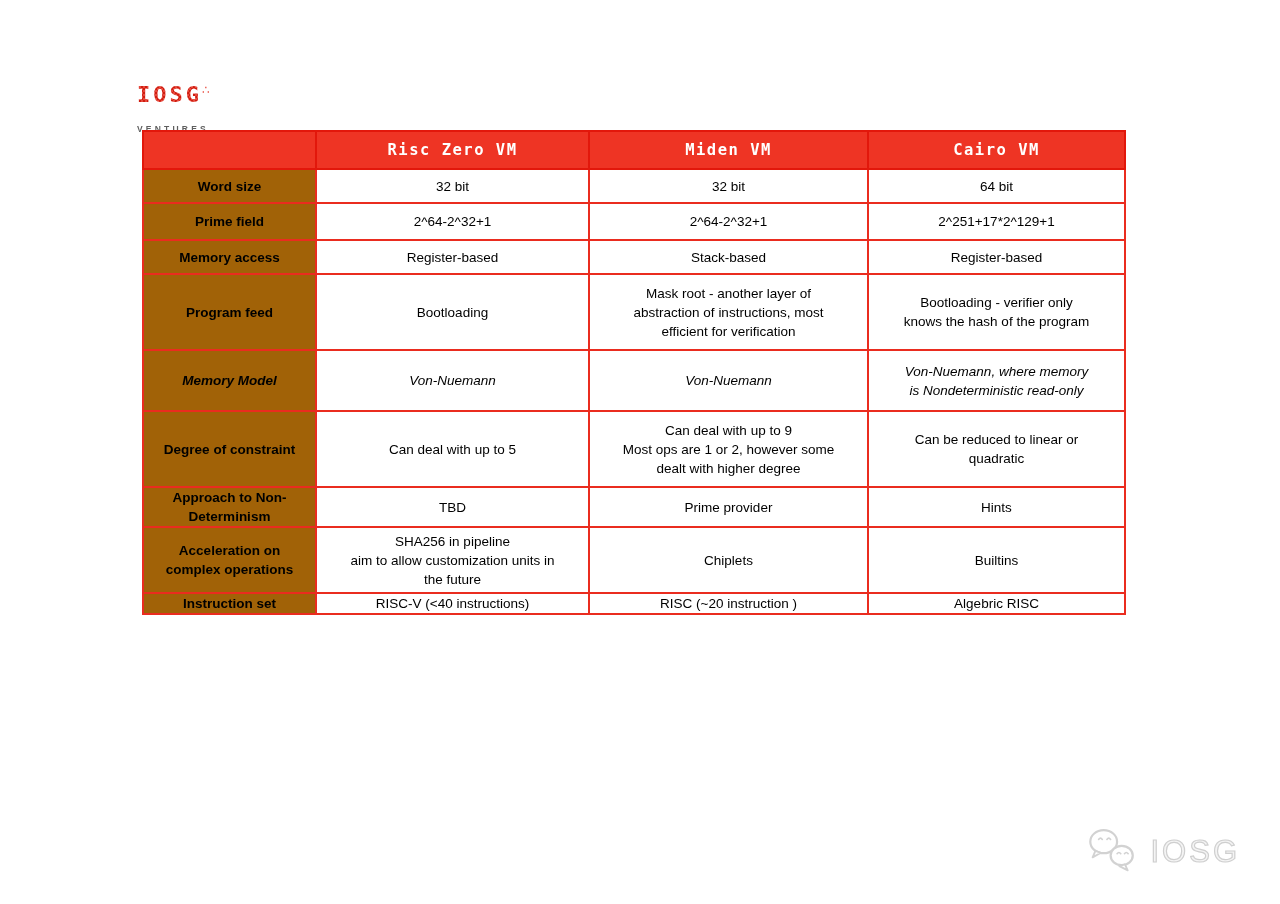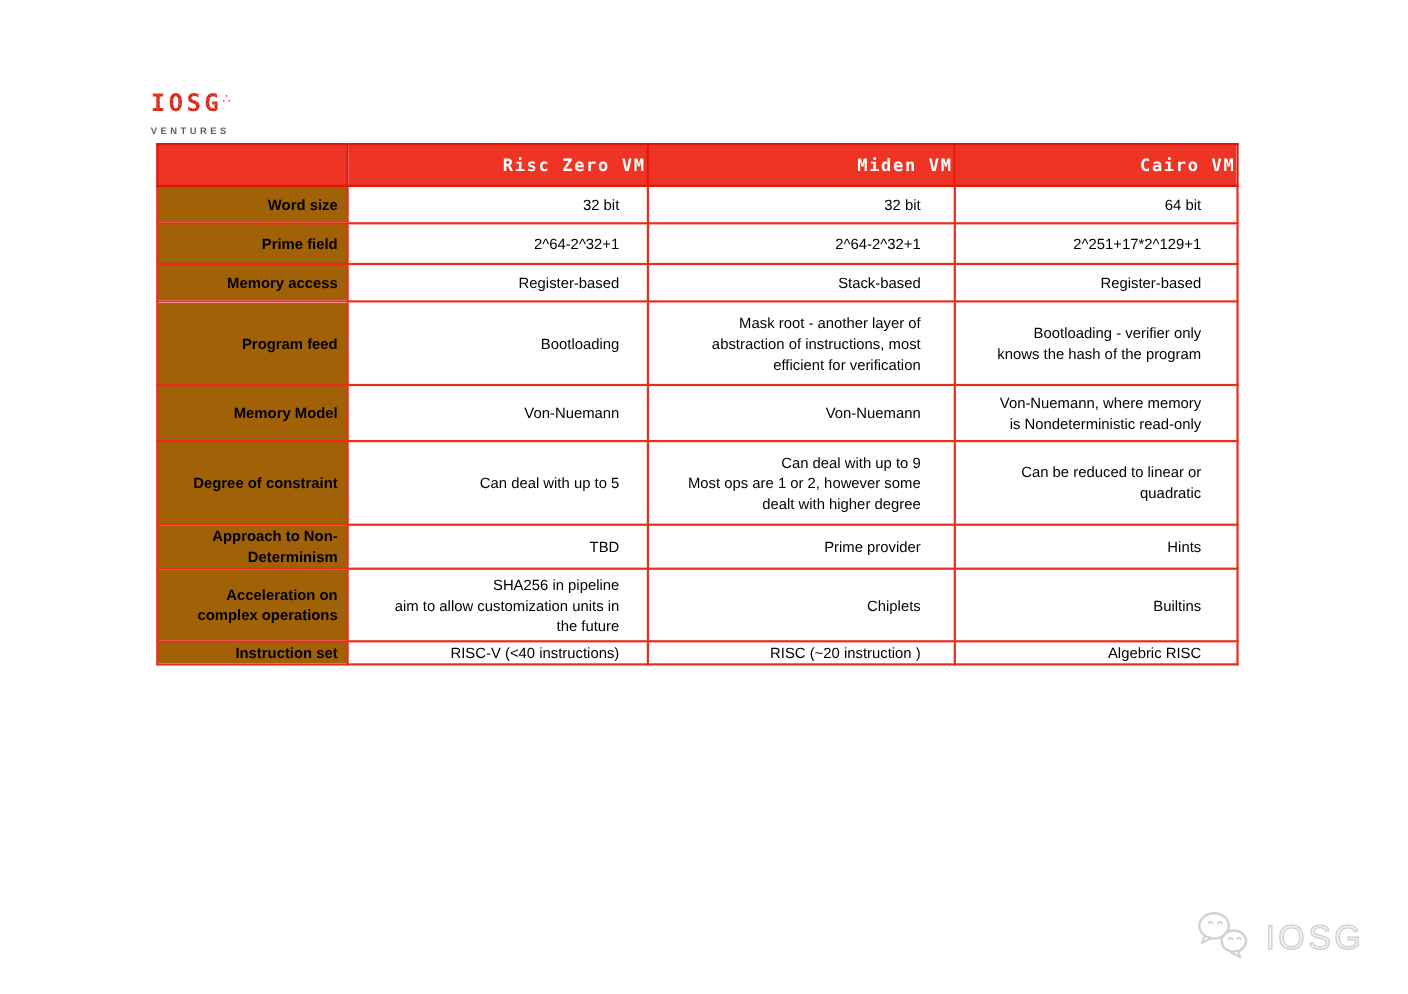--- a/index.html
+++ b/index.html
@@ -11,55 +11,55 @@
   
   .logo { position:absolute; left:137px; top:84px; line-height:1; }
   .logo-brand {
     font-family:"DejaVu Sans Mono", monospace; font-weight:bold;
     font-size:22px; letter-spacing:3px; line-height:1;
     background:repeating-conic-gradient(#e8473a 0% 25%, #cf1d10 25% 50%) 0 0/4px 4px;
     -webkit-background-clip:text; background-clip:text; color:transparent;
   }
   .logo-dots { color:#e8473a; font-size:12px; letter-spacing:1px; vertical-align:top; }
   .logo-sub {
-    margin-top:9px; font-size:8.5px; letter-spacing:3.2px; color:#5f5f5f; font-weight:600;
+    margin-top:19px; font-size:8.5px; letter-spacing:3.2px; color:#5f5f5f; font-weight:600;
   }
 
   
   table.cmp {
     position:absolute; left:142px; top:130px; width:982px;
     border-collapse:collapse; table-layout:fixed;
   }
   .cmp col.c1 { width:173px; }
   .cmp col.c2 { width:273px; }
   .cmp col.c3 { width:279px; }
   .cmp col.c4 { width:257px; }
 
   .cmp th, .cmp td {
     border:2px solid #ea2c1f;
-    text-align:right; vertical-align:middle;
+    text-align:center; vertical-align:middle;
     color:#000; font-size:13.5px; line-height:19px;
     white-space:pre-line; overflow:hidden;
   }
   .cmp thead th {
     background:#ee3424; border-color:#e2170b;
     color:#ffffff; font-family:"DejaVu Sans Mono", monospace;
     font-size:15.5px; font-weight:bold; letter-spacing:1.5px;
     height:34px; white-space:nowrap;
   }
   .cmp tbody th { font-weight:bold; padding:0 8px; background:#a16207; }
   .cmp td:nth-child(2) { padding:0 25px; }
   .cmp td:nth-child(3) { padding:0 30px; }
   .cmp td:nth-child(4) { padding:0 32px; }
 
   tr.h38 { height:34px; }
   tr.h37 { height:37px; }
   tr.h80 { height:76px; }
   tr.h39 { height:35px; }
-  tr.h57 { height:51px; }
+  tr.h57 { height:61px;font-style:italic; }
   tr.h70 { height:66px; }
   tr.h33 { height:17px; }
 
   
   .watermark {
     position:absolute; right:40px; top:826px;
     display:flex; align-items:center; gap:10px;
   }
   .wm-text {
     font-size:31px; letter-spacing:3px; font-weight:400;

